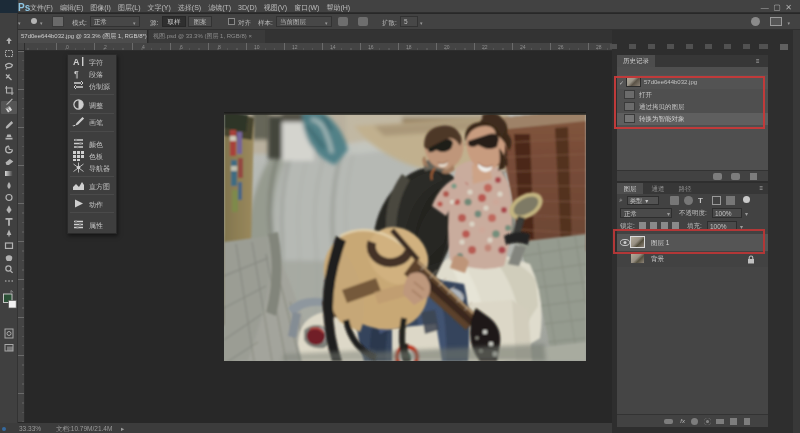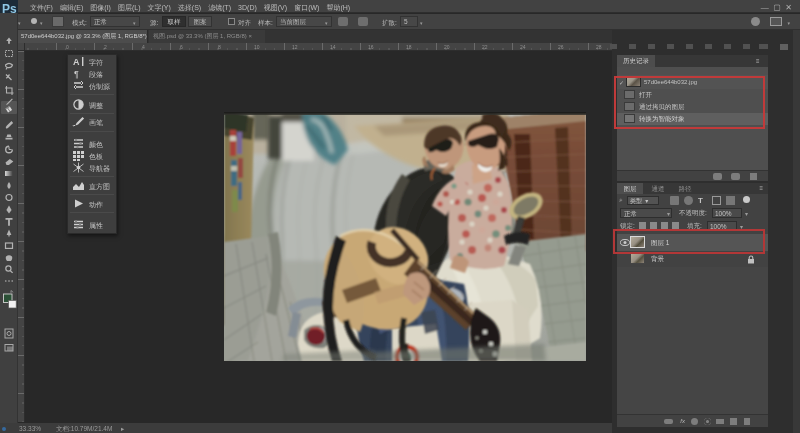--- a/index.html
+++ b/index.html
@@ -6,21 +6,21 @@
   *{box-sizing:border-box;}
   body{font-family:"Liberation Sans", sans-serif;width:800px;height:433px;position:relative;overflow:hidden;}
   .abs{position:absolute;}
   .txt{color:#c8c8c8;font-size:9px;line-height:1;}
 </style>
 </head>
 <body>
 
 <div class="abs" style="left:0;top:0;width:800px;height:13px;background:#424242;border-bottom:1px solid #2e2e2e;"></div>
 <div class="abs" style="left:0;top:0;width:18px;height:13px;background:#1c2b38;"></div>
-<div class="abs" style="left:2px;top:2px;width:14px;height:10px;color:#8ec6e4;font-size:12px;font-weight:bold;">Ps</div>
+<div class="abs" style="left:18px;top:2px;width:14px;height:10px;color:#8ec6e4;font-size:10px;font-weight:bold;">Ps</div>
 <div class="abs txt" id="menus" style="left:30px;top:3.5px;font-size:7px;color:#bdbdbd;letter-spacing:0;">
 <span style="margin-right:7px;">文件(F)</span><span style="margin-right:7px;">编辑(E)</span><span style="margin-right:7px;">图像(I)</span><span style="margin-right:7px;">图层(L)</span><span style="margin-right:7px;">文字(Y)</span><span style="margin-right:7px;">选择(S)</span><span style="margin-right:7px;">滤镜(T)</span><span style="margin-right:7px;">3D(D)</span><span style="margin-right:7px;">视图(V)</span><span style="margin-right:7px;">窗口(W)</span><span>帮助(H)</span>
 </div>
 <div class="abs" style="right:8px;top:3px;color:#b0b0b0;font-size:8px;">—&nbsp;&nbsp;▢&nbsp;&nbsp;✕</div>
 
 <div class="abs" style="left:0;top:14px;width:800px;height:16px;background:#424242;border-bottom:1px solid #303030;"></div>
 <div id="optbar" class="abs" style="left:0;top:14px;width:800px;height:16px;font-size:6.5px;color:#bdbdbd;">
   <svg style="position:absolute;left:3px;top:2px;" width="14" height="12" viewBox="0 0 14 12">
       <path d="M3 8 l5 -5 l3 3 l-5 5 z M5 6 l3 3" stroke="#d5d5d5" fill="#a8a8a8"></path>
     </svg>

